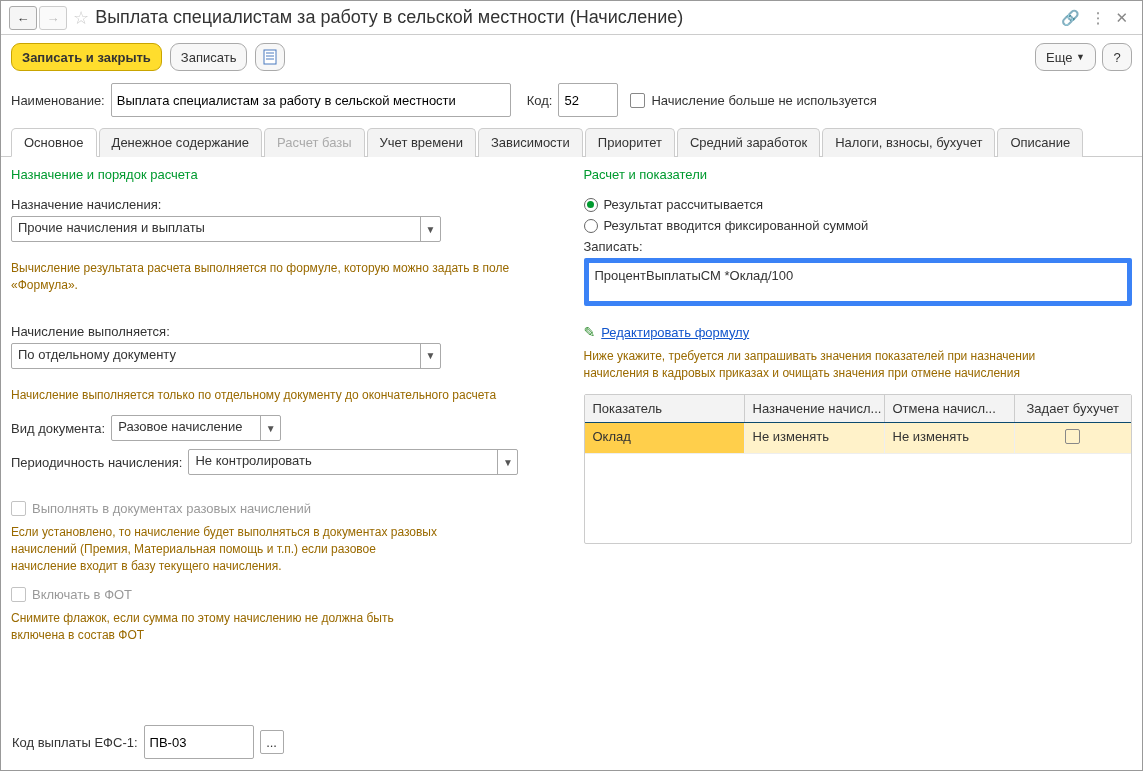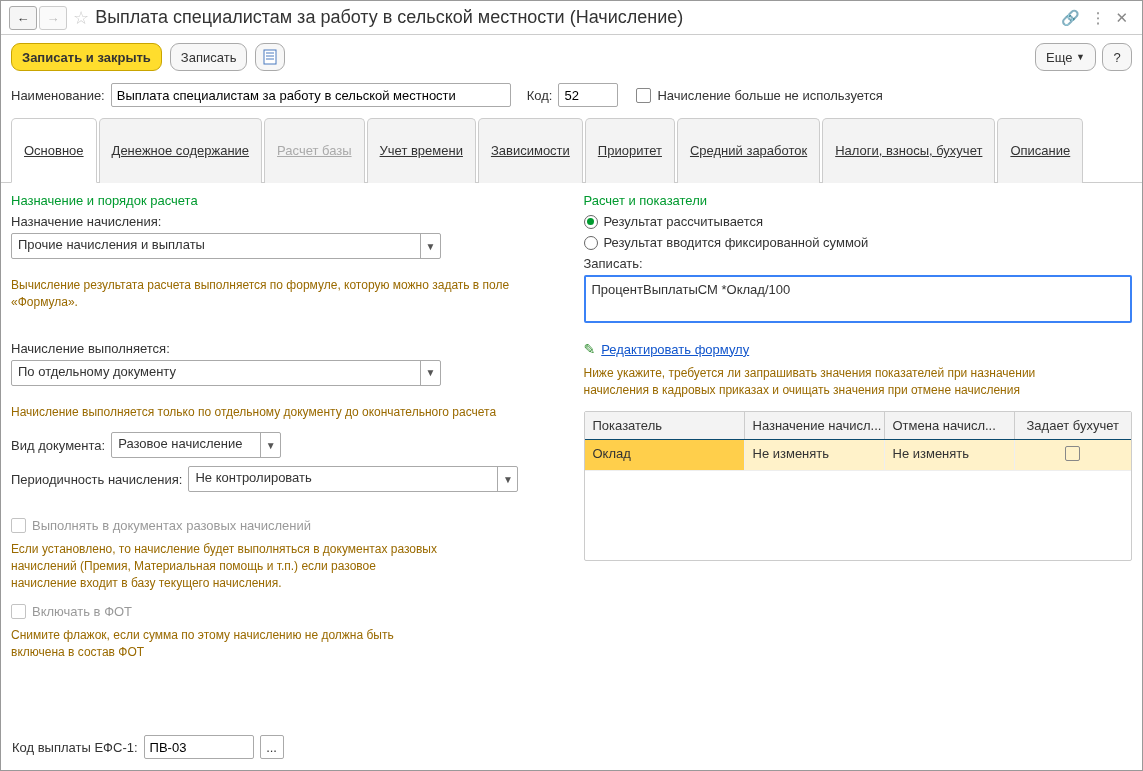--- a/index.html
+++ b/index.html
@@ -79,64 +79,63 @@
   .formrow {
     display:flex;
     align-items:center;
     padding:4px 10px 10px 10px;
     gap:6px;
   }
   .formrow label { color:#333; }
   .textinput {
     border:1px solid #aaa;
     border-radius:2px;
-    padding:6px 5px;
+    padding:16px 5px;
     height:24px;
     font-size:13px;
   }
-  .checkbox-wrap { display:flex; align-items:center; gap:6px; margin-left:12px;}
+  .checkbox-wrap { display:flex; align-items:center; gap:6px; margin-left:6px;}
   .checkbox-box {
     width:15px; height:15px;
     border:1px solid #888; border-radius:2px;
     display:inline-block;
   }
   .tabs {
     display:flex;
     border-bottom:1px solid #ccc;
     padding:0 10px;
   }
   .tab {
-    padding:24px 12px;
+    padding:6px 12px;
     border:1px solid #ccc;
     border-bottom:none;
     border-radius:5px 5px 0 0;
     background:#f3f3f3;
     margin-right:2px;
     cursor:pointer;
     font-size:13px;
     position:relative;
     top:1px;
-    text-decoration:underline;
   }
   .tab.active {
     background:#fff;
     border-bottom:1px solid #fff;
   }
   .tab.disabled { color:#aaa; }
   .content {
     display:flex;
     padding:10px 10px 0 10px;
     gap:24px;
     height: calc(100% - 180px);
   }
   .col { flex:1; min-width:0; }
   .section-title {
     color:#009a2f;
     font-size:13px;
-    margin-bottom:6px;
+    margin-bottom:15px;
   }
   .field-row { margin-bottom:18px; }
   .field-label { display:block; margin-bottom:4px; }
   .combo {
     display:flex;
     border:1px solid #aaa;
     border-radius:2px;
     height:26px;
     background:#fff;
   }
@@ -159,21 +158,21 @@
   }
   .brown-text { color:#9a6a00; font-size:12px; line-height:1.4; margin-bottom:12px;}
   .inline-row { display:flex; align-items:center; gap:6px; margin-bottom:8px;}
   .radio-row { display:flex; align-items:center; gap:6px; margin-bottom:6px;}
   .radio {
     width:14px;height:14px;border:1px solid #666;border-radius:50%;
     display:inline-flex;align-items:center;justify-content:center;
   }
   .radio.sel::after { content:""; width:7px;height:7px;background:#009a2f;border-radius:50%;}
   .formula-box {
-    border:2px solid #3b82f6;
+    border:5px solid #3b82f6;
     border-radius:2px;
     height:48px;
     padding:5px 6px;
     font-size:13px;
     margin-bottom:8px;
   }
   .link-row { display:flex; align-items:center; gap:6px; margin-bottom:8px;}
   .link-row a { color:#1155cc; text-decoration:underline; cursor:pointer;}
   .pencil-icon { color:#2a8a2a; font-size:14px;}
   .grid {

